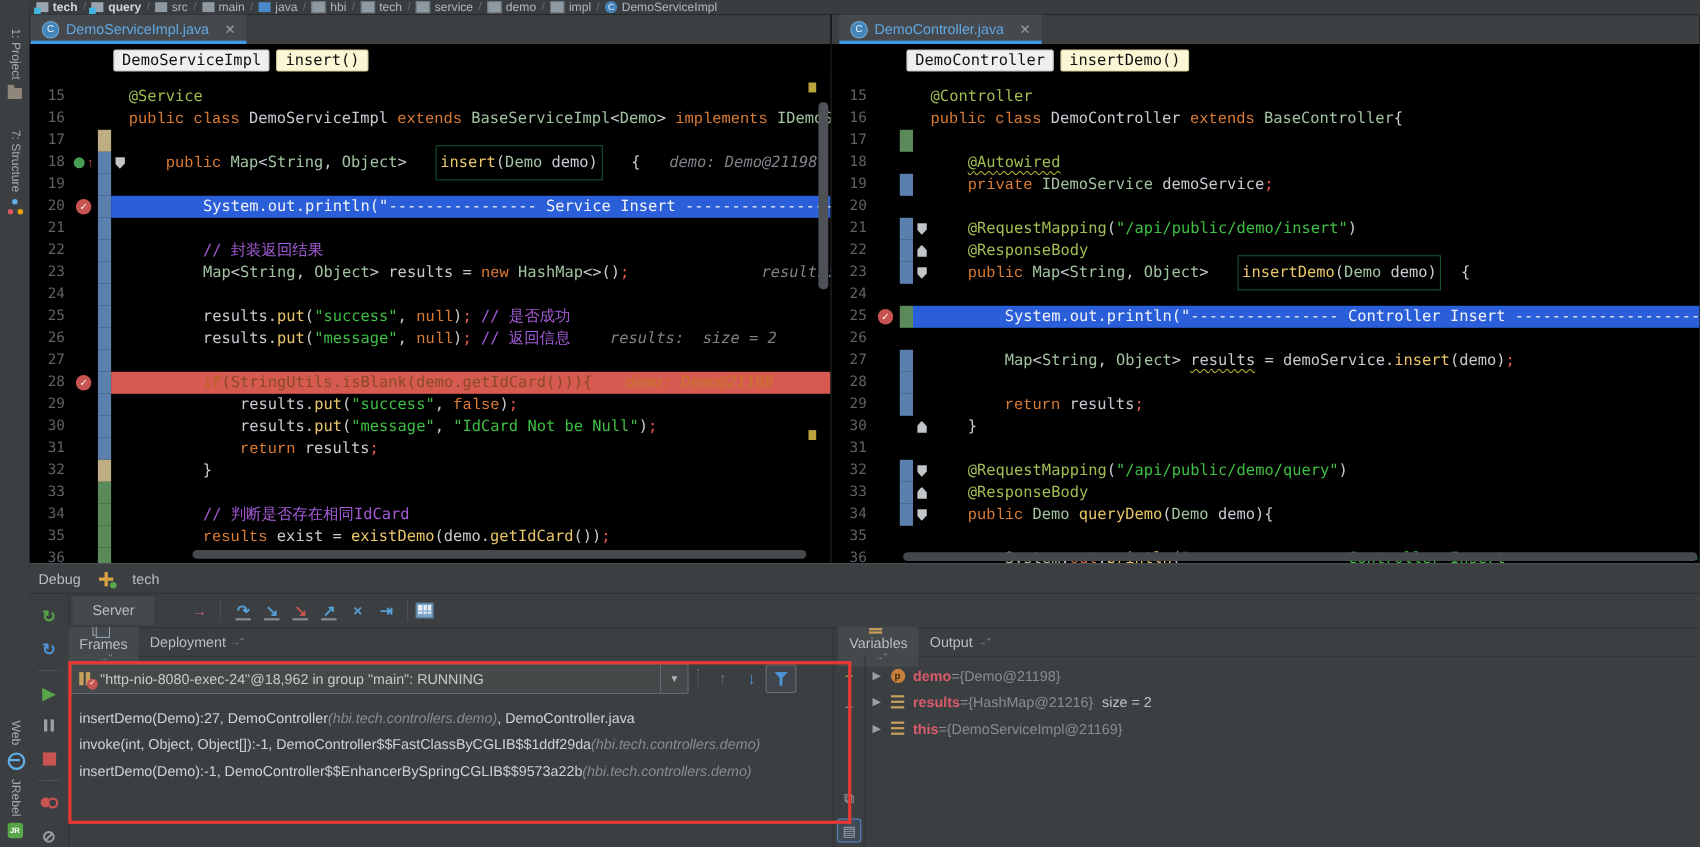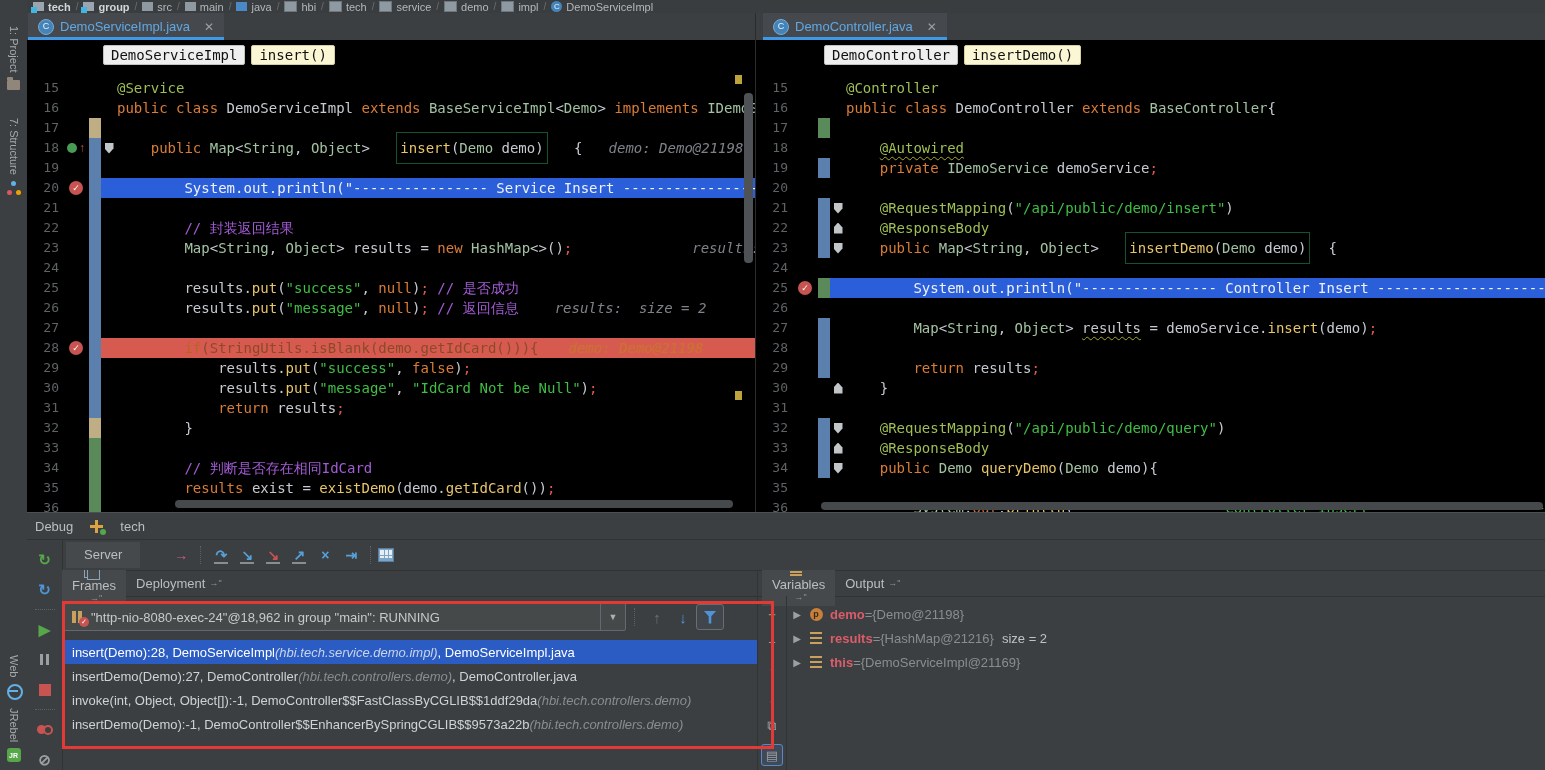--- a/index.html
+++ b/index.html
@@ -52,21 +52,21 @@
   .num{flex:0 0 32px;text-align:right;color:#5E6366;font:13px/20px "DejaVu Sans Mono",monospace;padding-right:4px;cursor:pointer;}
   .mk{flex:0 0 26px;display:flex;align-items:center;justify-content:center;cursor:pointer;}
   .vcs{flex:0 0 12px;}
   .vcs-chg{background:#5C80AE;}.vcs-add{background:#5A8A5A;}.vcs-mod{background:#BFAE83;}
   .lr{flex:1;display:flex;align-items:center;min-width:0;position:relative;}
   .fold{flex:0 0 16px;display:flex;align-items:center;justify-content:center;}
   .fold-down i,.fold-up i{width:9px;height:11px;background:#C3C6C9;display:block;}
   .fold-down i{clip-path:polygon(0 0,100% 0,100% 55%,50% 100%,0 55%);}
   .fold-up i{clip-path:polygon(50% 0,100% 45%,100% 100%,0 100%,0 45%);}
   pre.ct{margin:0;font:14px/20px "DejaVu Sans Mono",monospace;white-space:pre;}
-  .tk-kw{color:#DB7C35;}.tk-ann{color:#9FBE53;}.tk-cls{color:#A2C3A2;}.tk-meth{color:#E8C568;}
+  .tk-kw{color:#DB7C35;font-family:Liberation Mono, monospace;}.tk-ann{color:#9FBE53;}.tk-cls{color:#A2C3A2;}.tk-meth{color:#E8C568;}
   .tk-str{color:#3FBF44;}.tk-cm{color:#A45BD6;}.tk-pl{color:#C6CAD1;}.tk-semi{color:#E8584E;}.tk-fld{color:#D16A45;}
   .wavy{text-decoration:underline wavy #A8A82E;text-underline-offset:3px;text-decoration-thickness:1px;}
   .hint{font:italic 14px/20px "DejaVu Sans Mono",monospace;color:#7E8288;white-space:pre;}
   .hint-bp{font:italic 14px/20px "DejaVu Sans Mono",monospace;color:#C8772B;white-space:pre;opacity:.95;}
   .ln.exec .lr{background:#2B5FD9;}
   .ln.exec .lr span, .ln.exec .lr pre span{color:#EEF2F8;}
   .ln.bpl .lr{background:#D75A50;}
   .ln.bpl .lr pre span{color:#8A4A28;}
   .ln.bpl .lr .tk-kw{color:#B8641F;}
   .rbox{border:1px solid #14532d;padding:7px 3px;margin:0 18px;}
@@ -188,21 +188,21 @@
 </div>
 
 <div id="navbar">
     <span class="bc-item bold">
       <span class="bc-ic bc-module"></span>
       <span>tech</span>
     </span>
     <span class="bc-sep">/</span>
     <span class="bc-item bold">
       <span class="bc-ic bc-module"></span>
-      <span>group</span>
+      <span>query</span>
     </span>
     <span class="bc-sep">/</span>
     <span class="bc-item">
       <span class="bc-ic bc-folder"></span>
       <span>src</span>
     </span>
     <span class="bc-sep">/</span>
     <span class="bc-item">
       <span class="bc-ic bc-folder"></span>
       <span>main</span>
@@ -782,25 +782,20 @@
           <span id="combo-arrow">▼</span>
         </div>
         <span class="tb-sep" style="margin:0 8px"></span>
         <span class="nav-arrow" style="color:#6F7275">↑</span>
         <span class="nav-arrow" style="color:#4E94D6">↓</span>
         <span class="filter-btn">
             <span class="funnel"></span>
           </span>
       </div>
       <div id="frames-list">
-          <div class="frame-row sel">
-            <span>insert(Demo):28, DemoServiceImpl </span>
-            <span class="frame-pkg">(hbi.tech.service.demo.impl)</span>
-            <span>, DemoServiceImpl.java</span>
-          </div>
           <div class="frame-row">
             <span>insertDemo(Demo):27, DemoController </span>
             <span class="frame-pkg">(hbi.tech.controllers.demo)</span>
             <span>, DemoController.java</span>
           </div>
           <div class="frame-row">
             <span>invoke(int, Object, Object[]):-1, DemoController$$FastClassByCGLIB$$1ddf29da </span>
             <span class="frame-pkg">(hbi.tech.controllers.demo)</span>
             <span></span>
           </div>

